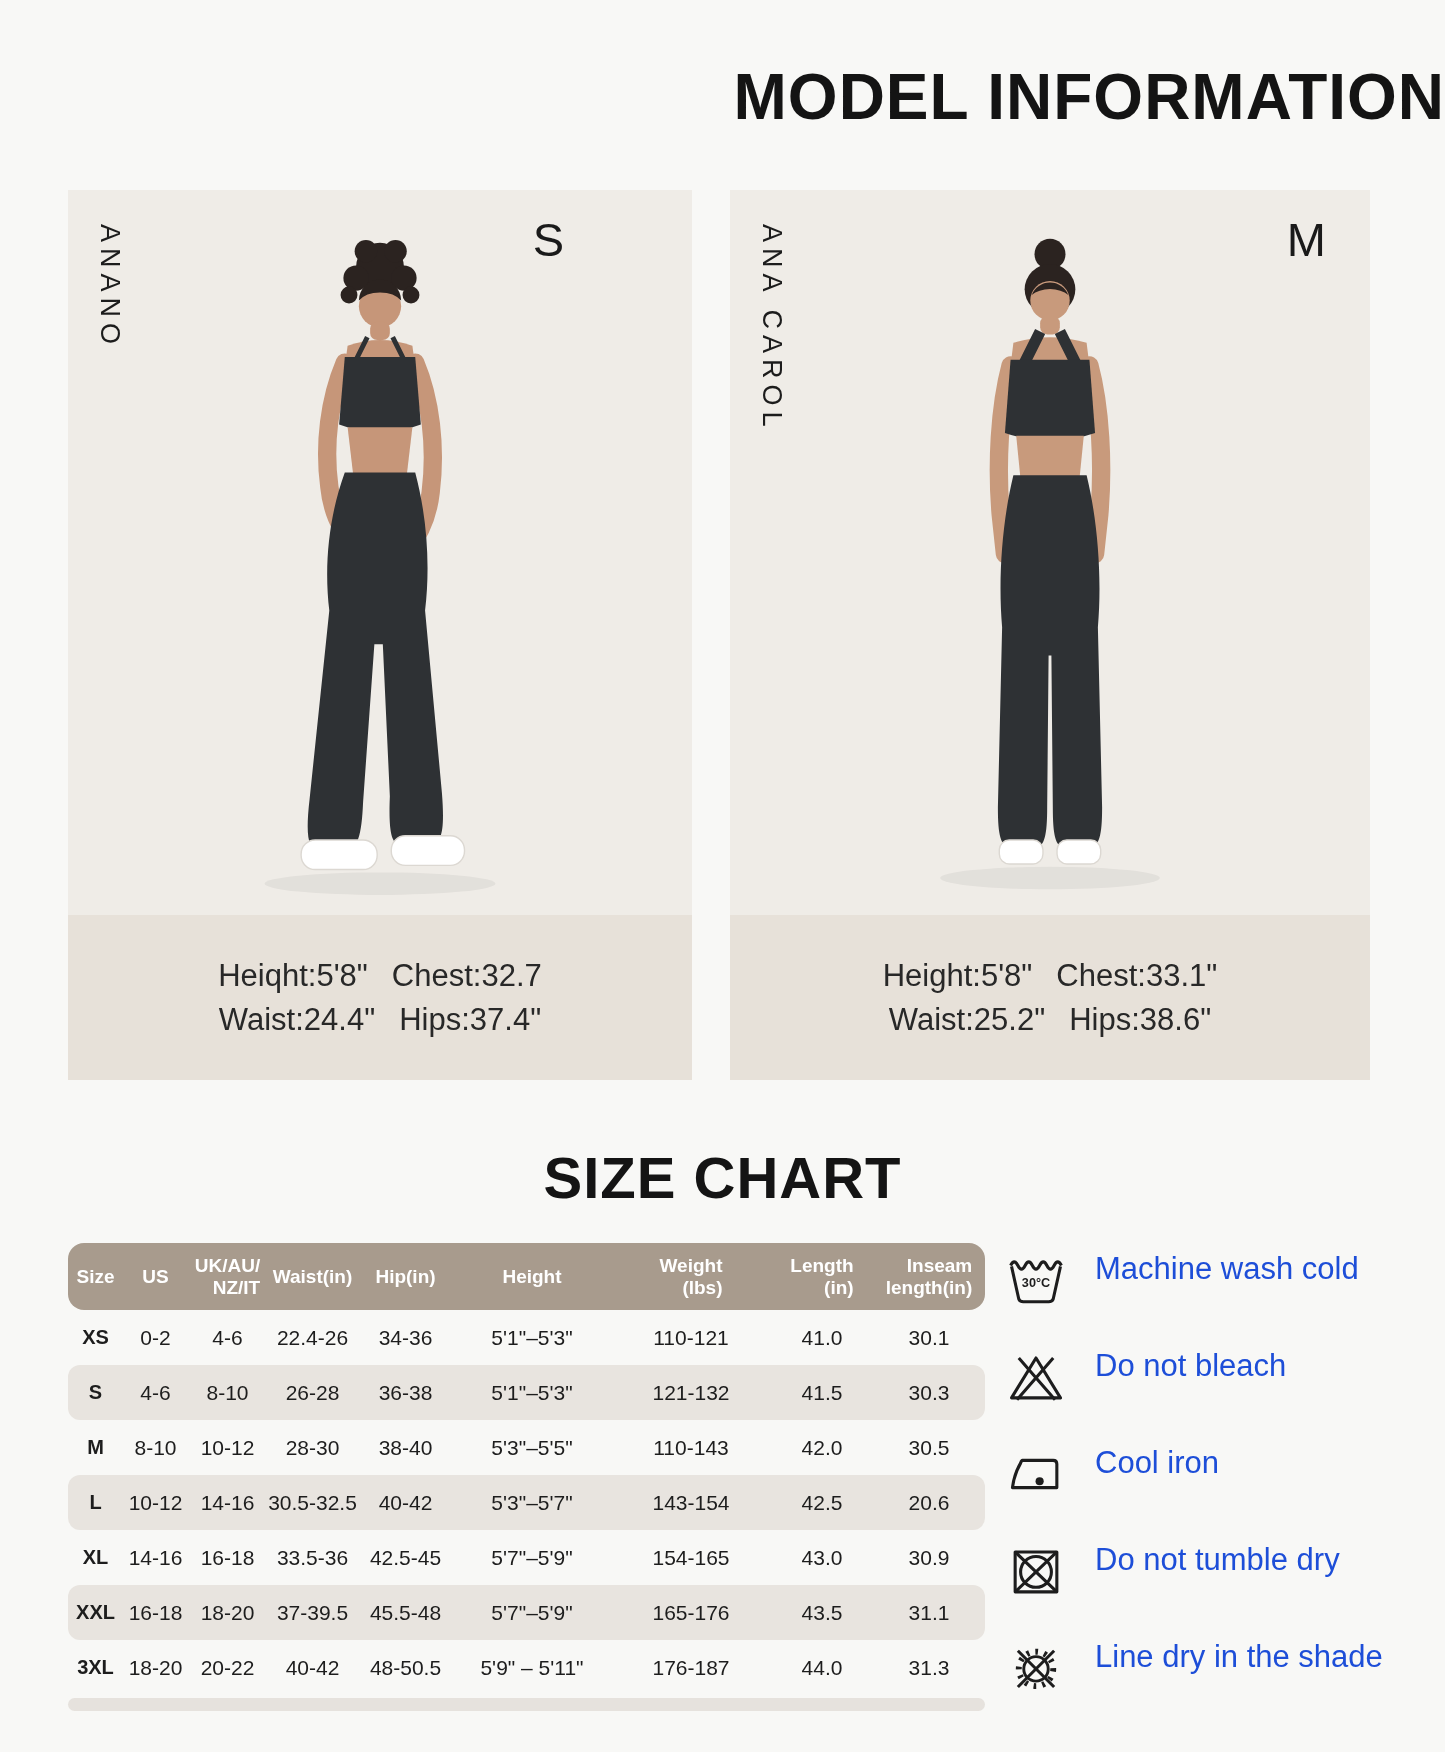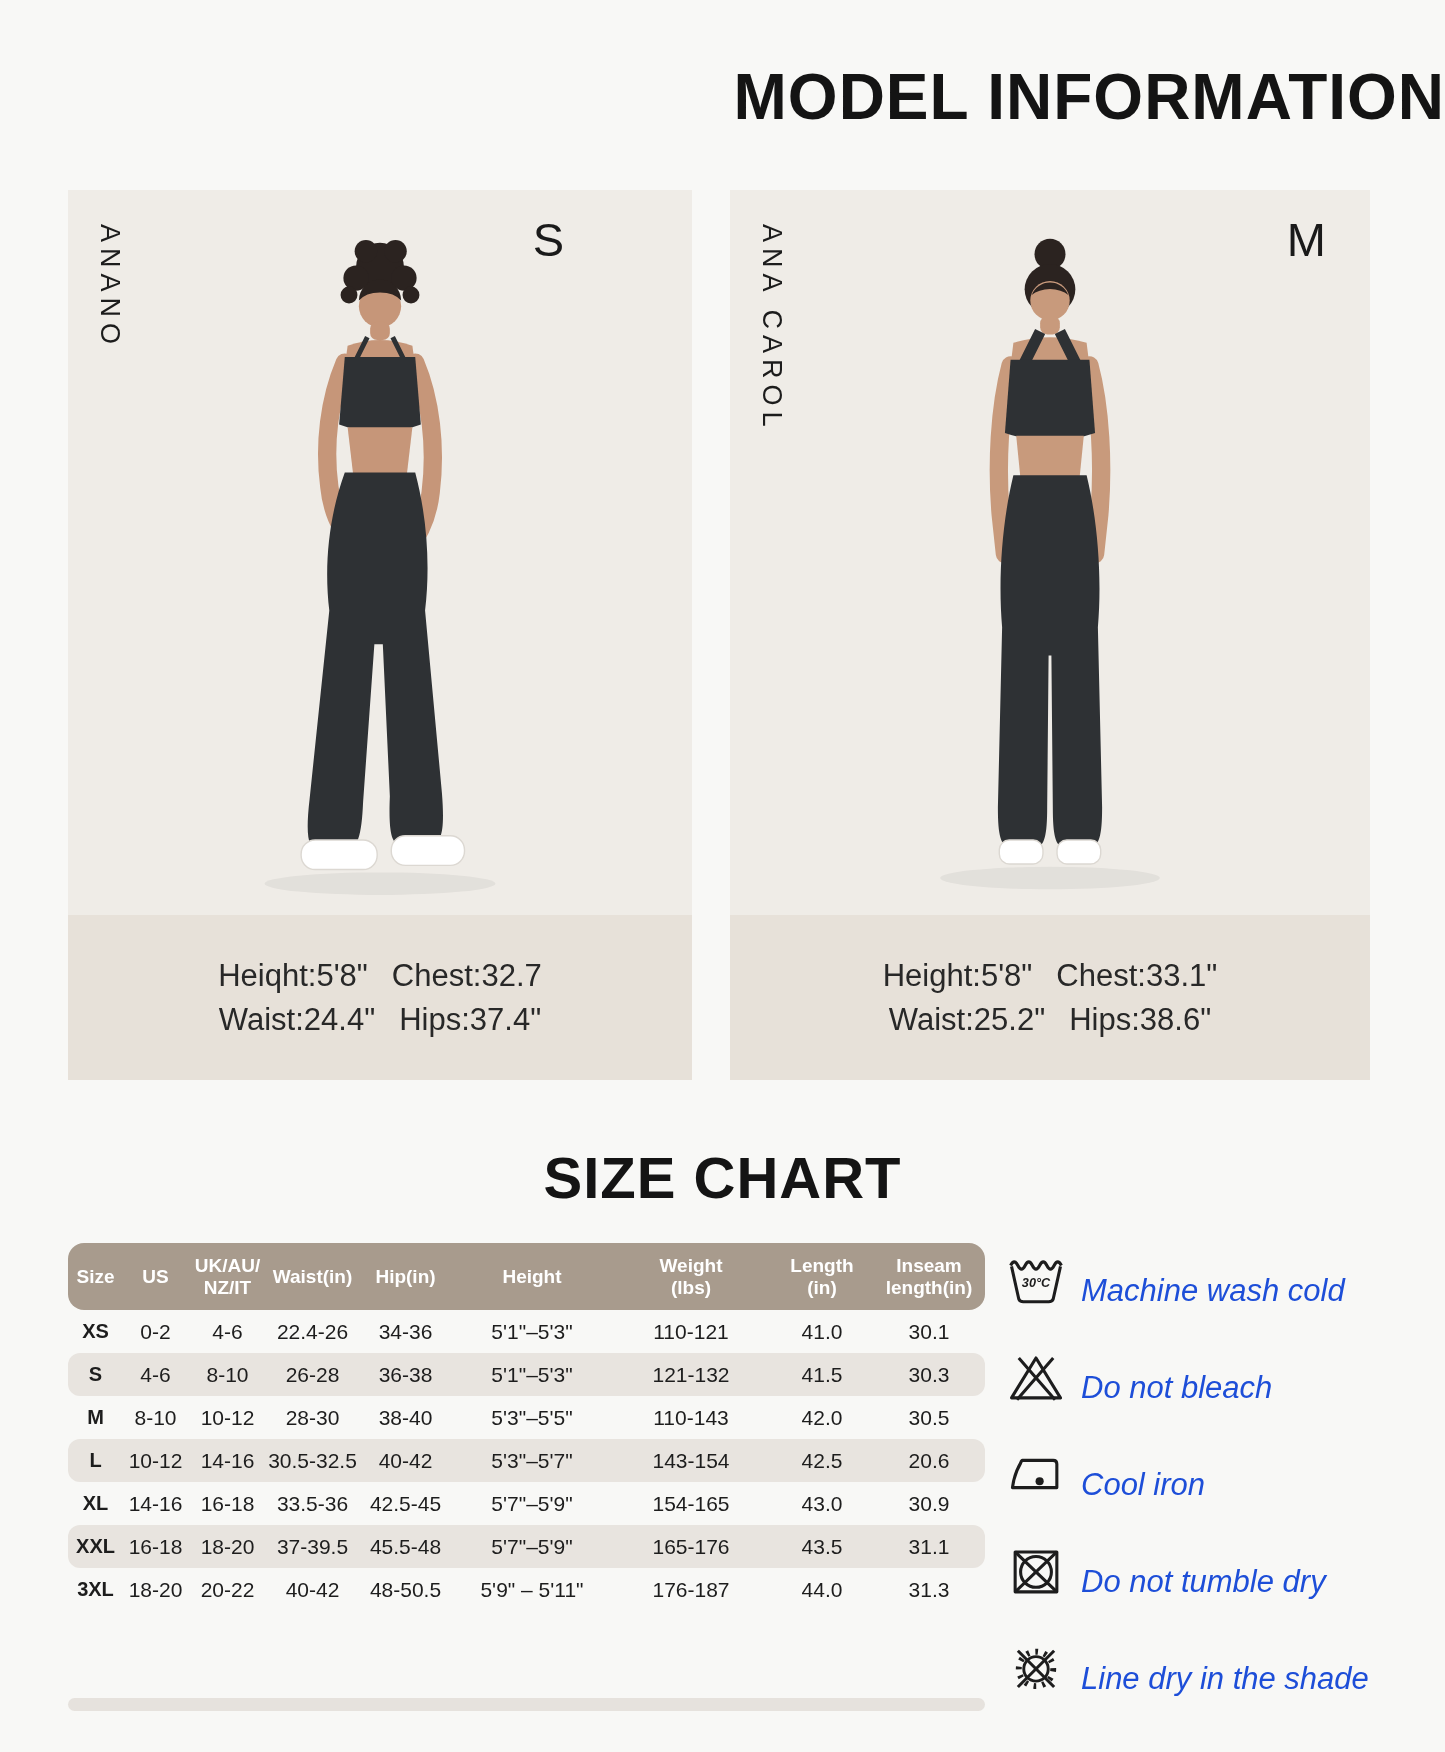--- a/index.html
+++ b/index.html
@@ -22,32 +22,32 @@
   .panel-left .size-letter{right:128px;}
   .panel-right .size-letter{right:44px;}
   .figure{position:absolute;bottom:6px;left:50%;transform:translateX(-50%);height:676px;}
 
   .chart-title{position:absolute;top:1144px;left:0;right:0;text-align:center;
                font-size:58px;font-weight:700;color:#141414;letter-spacing:1px;}
 
   .size-table{position:absolute;left:68px;top:1243px;width:917px;}
   .grid-row{display:grid;grid-template-columns:55px 65px 79px 91px 95px 158px 160px 102px 112px;}
   .thead{height:67px;background:#a89b8d;border-radius:16px;align-items:center;justify-items:center;
-         color:#ffffff;font-weight:700;font-size:19px;line-height:1.12;text-align:center;
+         color:#ffffff;font-weight:700;font-size:19px;line-height:1.12;text-align:right;
          white-space:pre-line;}
-  .tr{height:43px;align-items:center;justify-items:center;font-size:21px;color:#1d1d1d;}
+  .tr{height:55px;align-items:center;justify-items:center;font-size:21px;color:#1d1d1d;}
   .tr.alt{background:#e8e4df;border-radius:12px;}
   .td{white-space:nowrap;}
   .td.size-col{font-weight:700;font-size:20px;}
   .table-bottom-strip{position:absolute;left:68px;top:1698px;width:917px;height:13px;
                       background:#e6e2dd;border-radius:7px;}
 
   .care-list{position:absolute;left:1007px;top:1243px;width:432px;display:flex;
              flex-direction:column;padding-top:8px;}
-  .care-item{display:flex;align-items:flex-end;gap:16px;height:58px;margin-bottom:39px;font-style:italic;}
+  .care-item{display:flex;align-items:flex-start;gap:30px;height:58px;margin-bottom:39px;}
   .care-icon{width:58px;height:58px;flex:0 0 58px;display:flex;align-items:center;justify-content:center;}
   .care-icon svg{stroke:#1d1d1d;fill:none;stroke-width:3.4;stroke-linejoin:round;}
   .care-label{font-size:31px;color:#1d4ed8;white-space:nowrap;}
 </style>
 </head>
 <body>
 
 <div class="page">
 
   <div class="main-title">MODEL INFORMATION</div>

